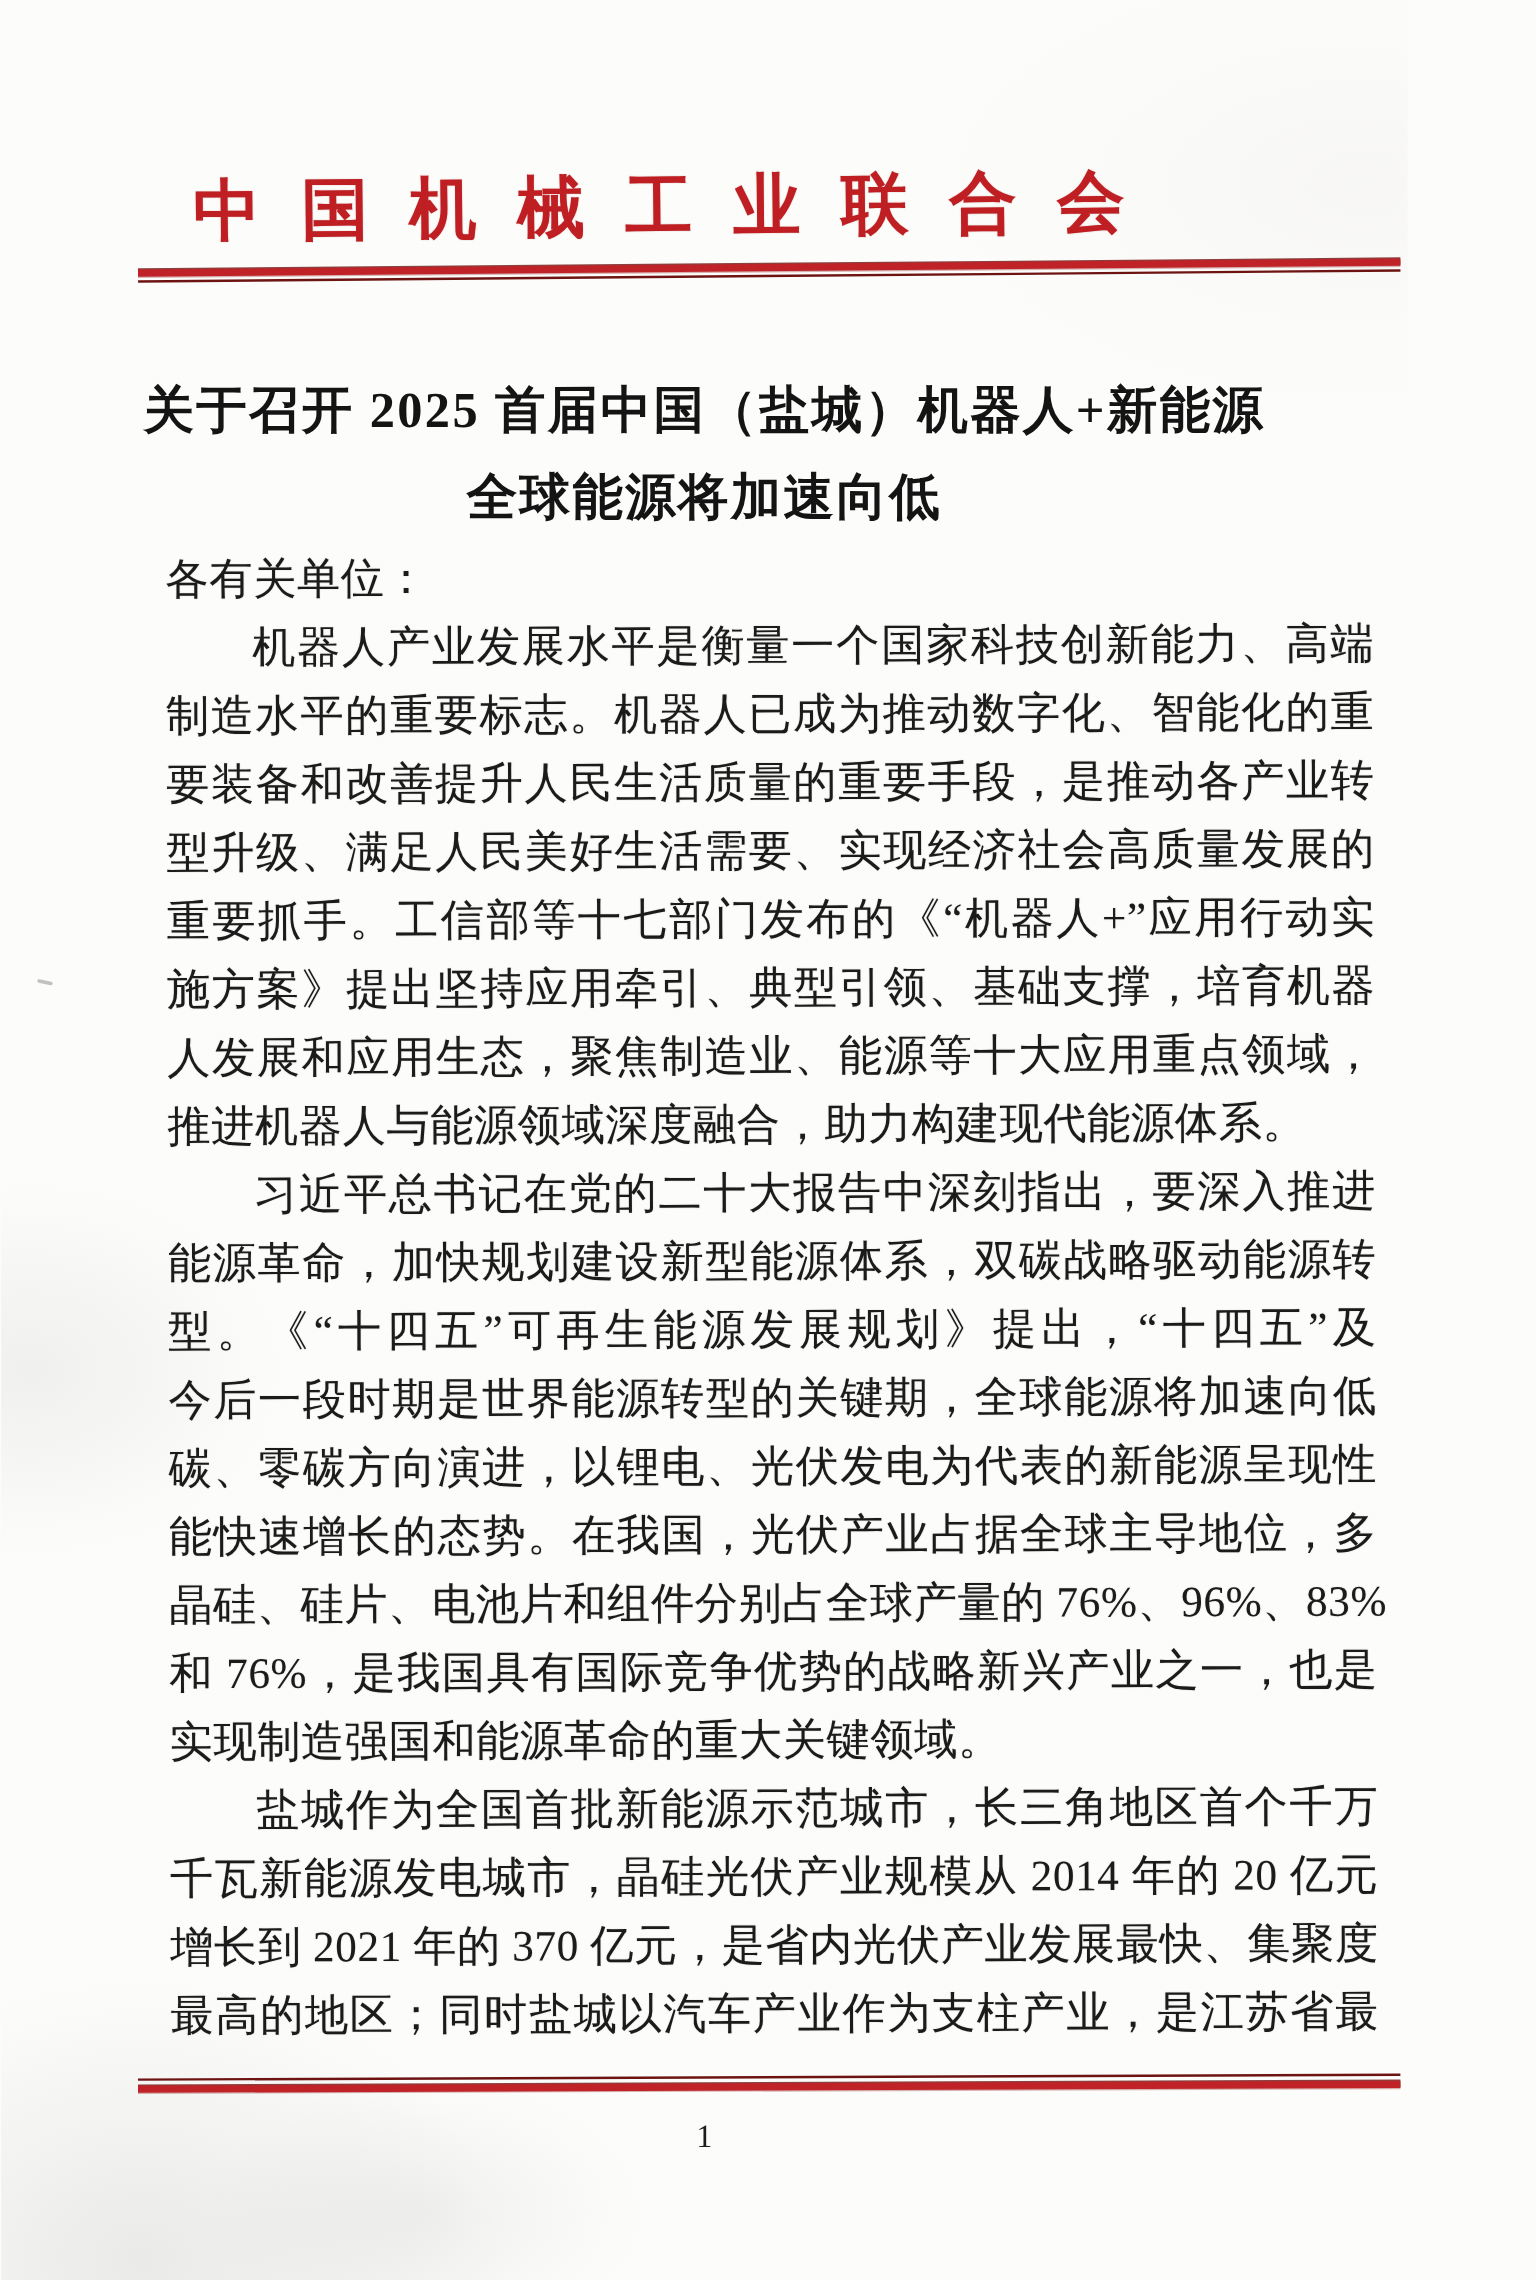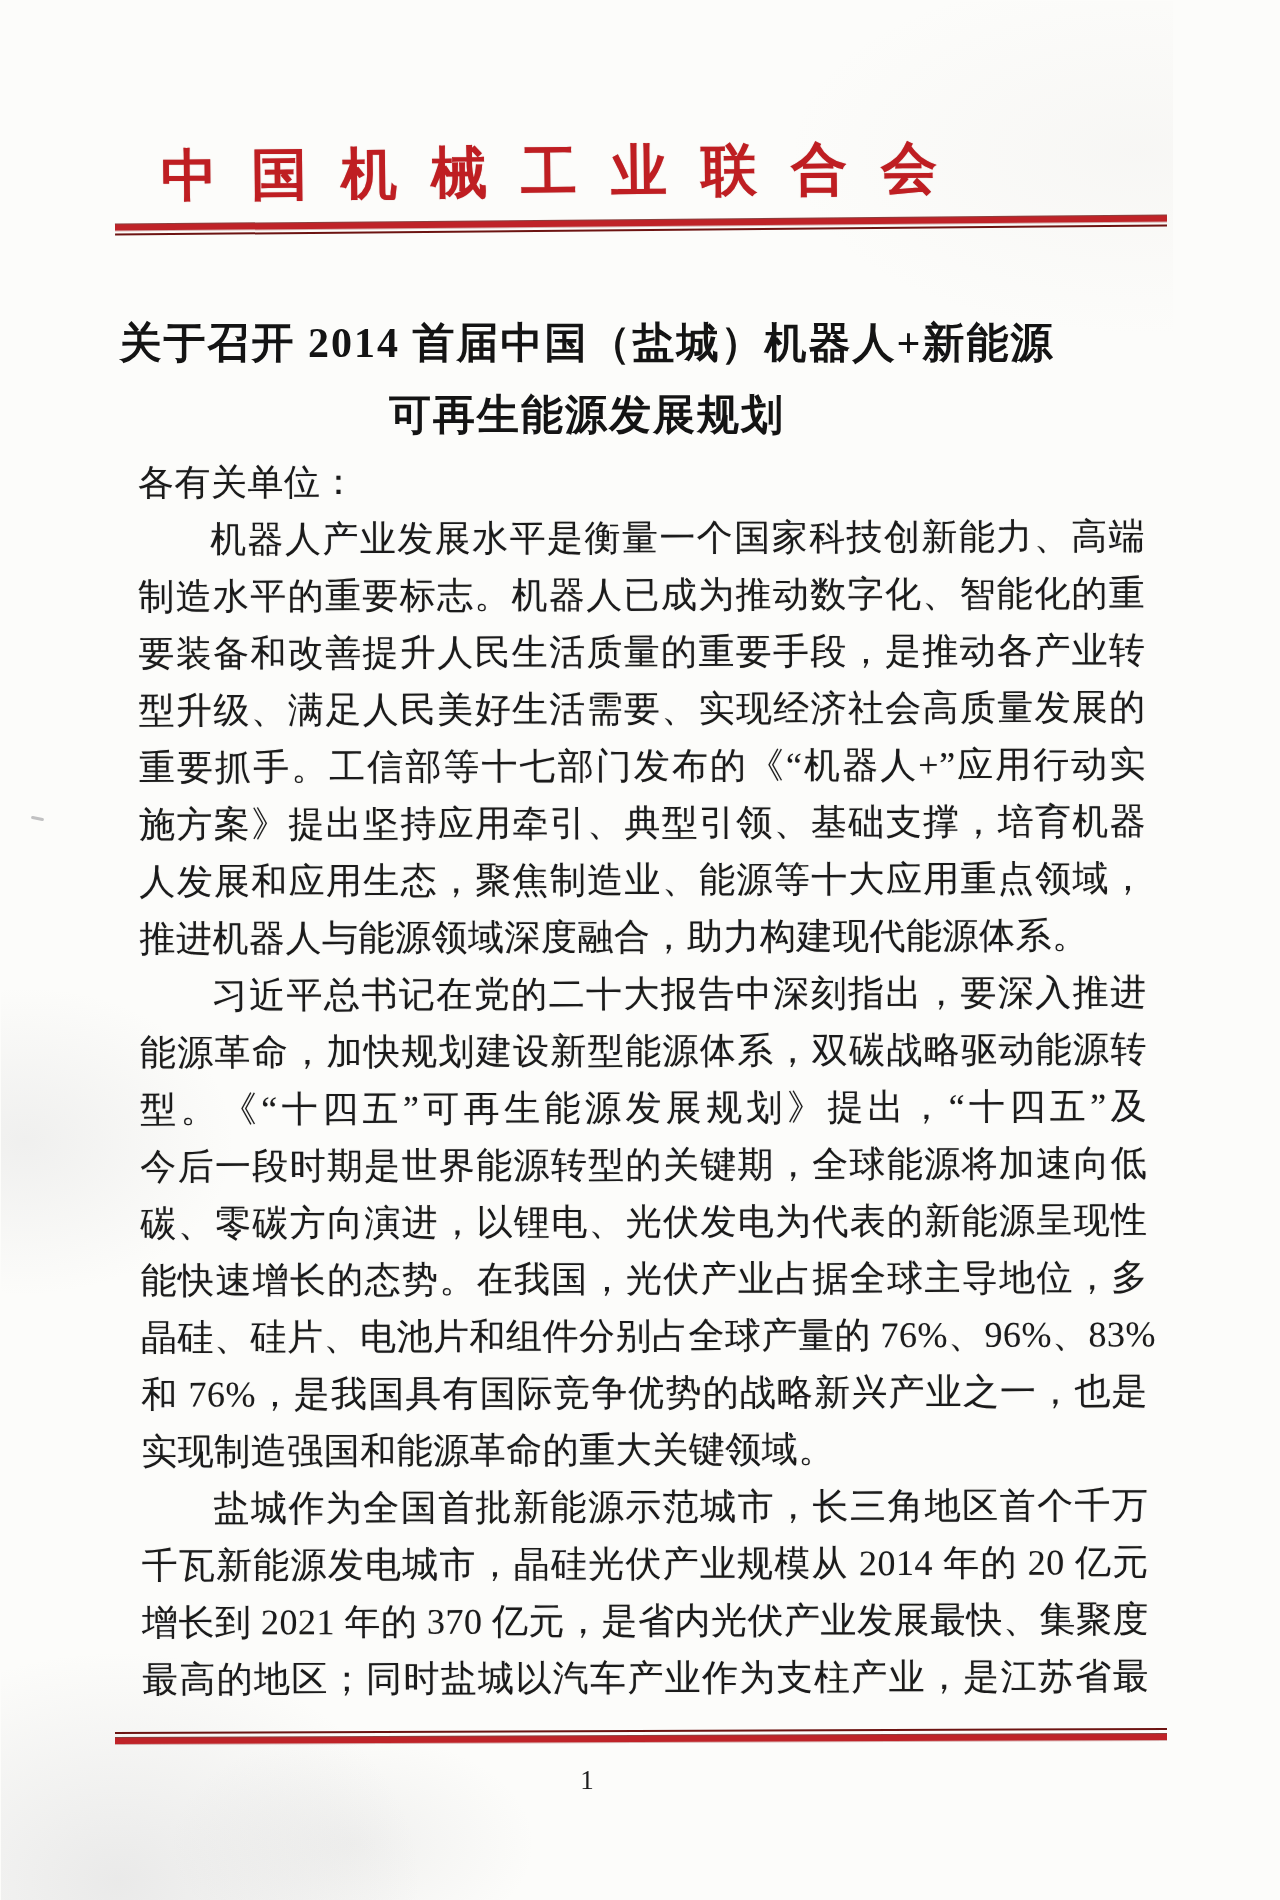--- a/index.html
+++ b/index.html
@@ -141,22 +141,22 @@
     <span class="ls-fix">中国机械工业联合会</span>
   </div>
 
   <div class="rule-group header-rule">
     <div class="rule thick"></div>
     <div class="rule thin"></div>
   </div>
 
 
   <h1 class="title">
-    <span class="title-line">关于召开 2014 首届中国（盐城）机器人+新能源</span>
-    <span class="title-line">可再生能源发展规划</span>
+    <span class="title-line">关于召开 2025 首届中国（盐城）机器人+新能源</span>
+    <span class="title-line">全球能源将加速向低</span>
   </h1>
 
   <div class="body-block">
     <div class="line endline">各有关单位：</div>
 
     <p class="paragraph">
       <span class="line indent">机器人产业发展水平是衡量一个国家科技创新能力、高端</span>
       <span class="line">制造水平的重要标志。机器人已成为推动数字化、智能化的重</span>
       <span class="line">要装备和改善提升人民生活质量的重要手段，是推动各产业转</span>
       <span class="line">型升级、满足人民美好生活需要、实现经济社会高质量发展的</span>

